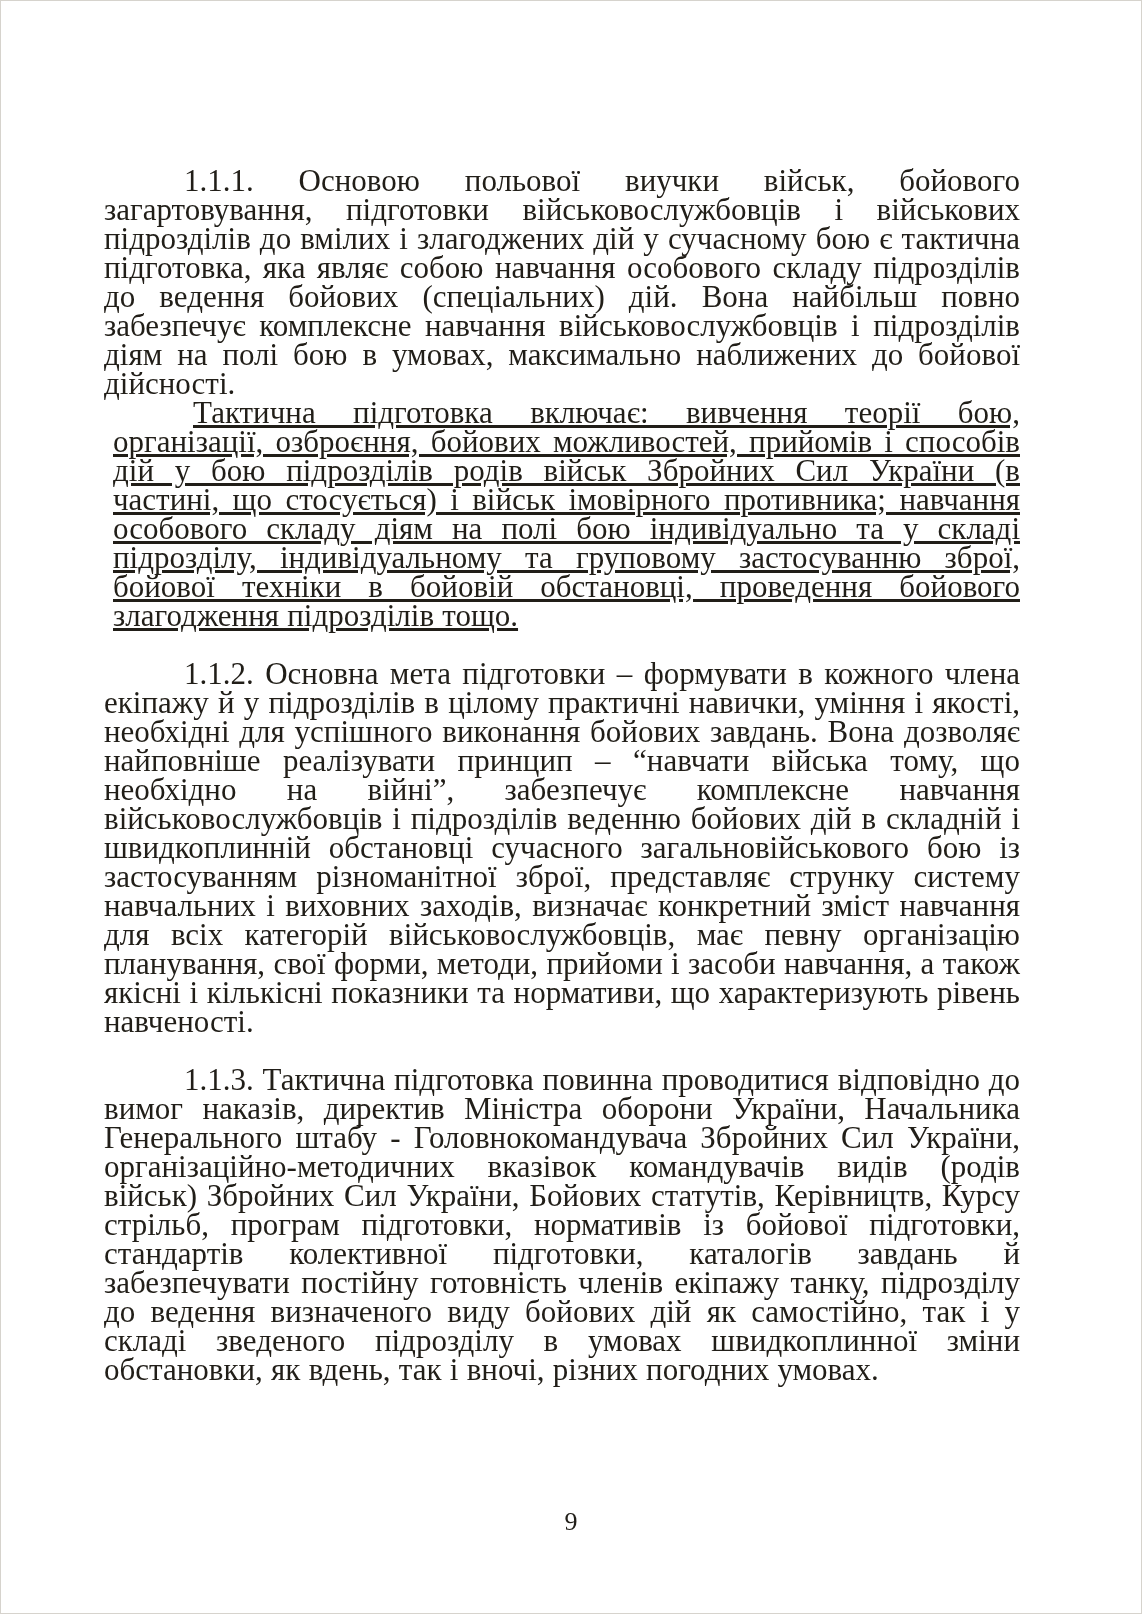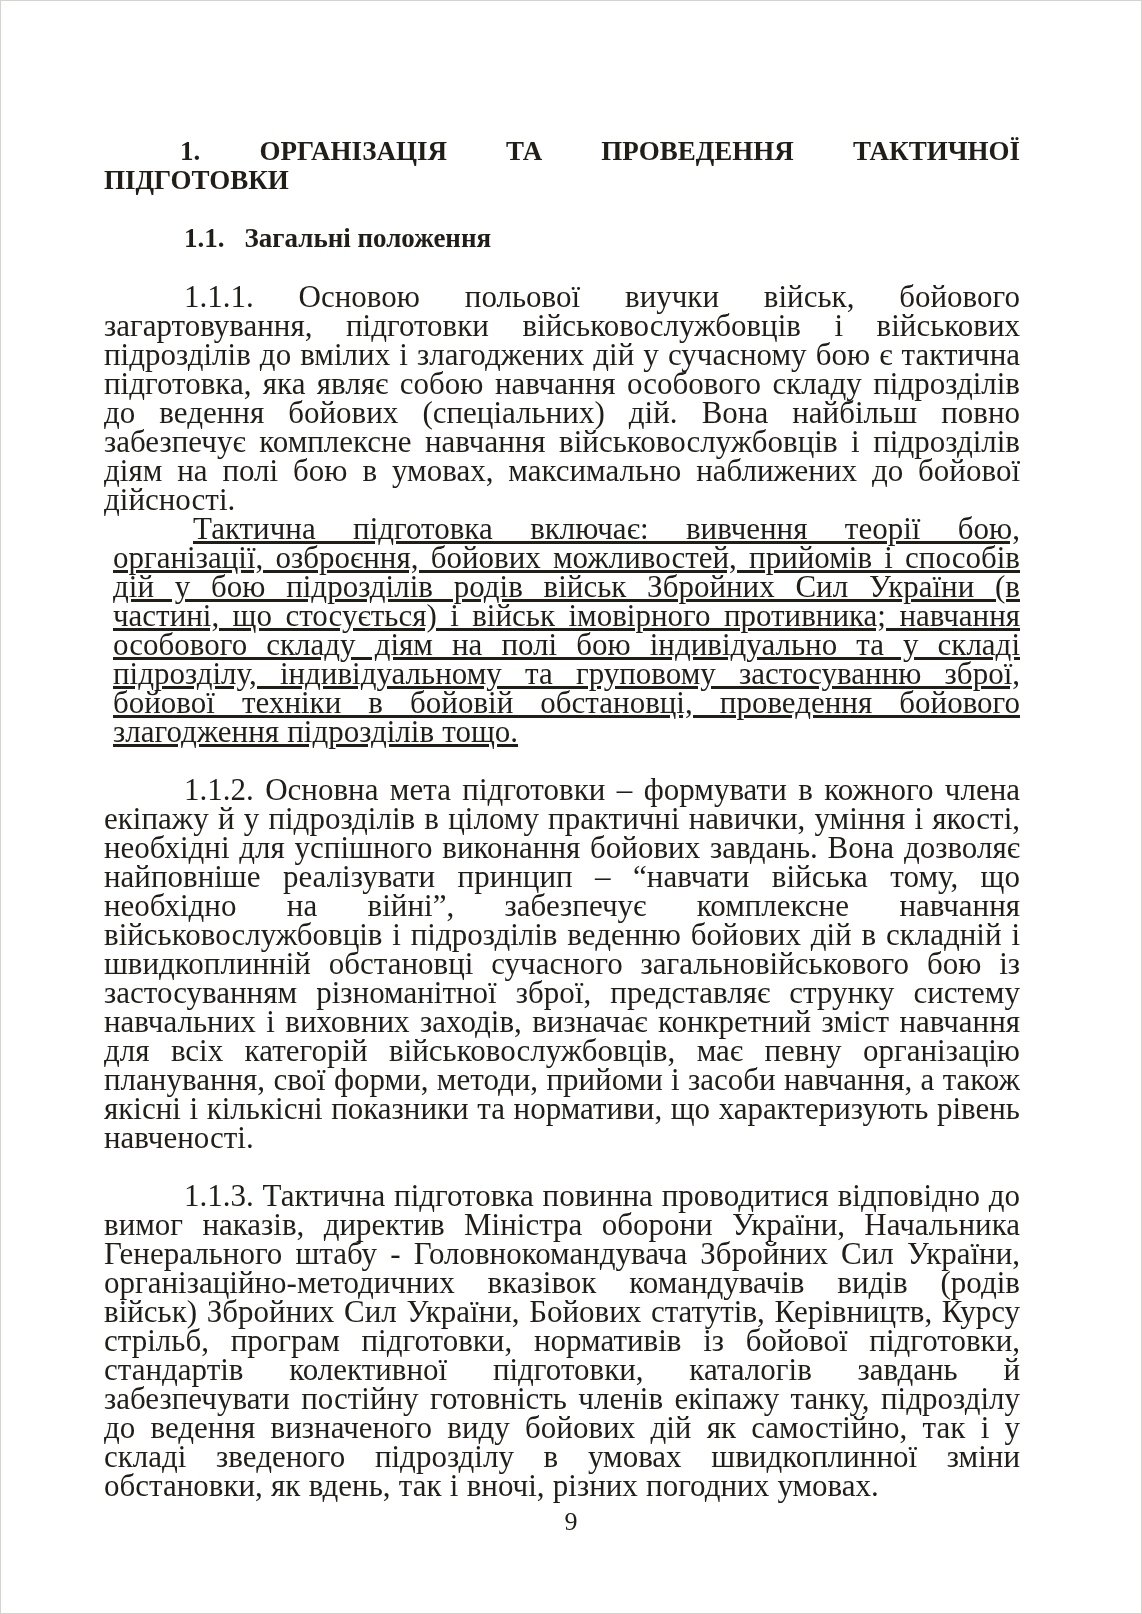--- a/index.html
+++ b/index.html
@@ -75,28 +75,21 @@
     font-size: 26px;
     line-height: 29px;
   }
 </style>
 </head>
 <body>
 
 <div class="page">
   <div class="content">
 
-    <h1 class="chapter-heading">
-      <div class="chapter-line1">1. ОРГАНІЗАЦІЯ ТА ПРОВЕДЕННЯ ТАКТИЧНОЇ</div>
-      <div class="chapter-line2">ПІДГОТОВКИ</div>
-    </h1>
 
-    <h2 class="section-heading">
-      <span class="section-number">1.1.</span><span class="section-title">Загальні положення</span>
-    </h2>
 
     <p class="para gap-before">1.1.1. Основою польової виучки військ, бойового загартовування, підготовки військовослужбовців і військових підрозділів до вмілих і злагоджених дій у сучасному бою є тактична підготовка, яка являє собою навчання особового складу підрозділів до ведення бойових (спеціальних) дій. Вона найбільш повно забезпечує комплексне навчання військовослужбовців і підрозділів діям на полі бою в умовах, максимально наближених до бойової дійсності.</p>
 
     <p class="para shifted">Тактична підготовка включає: вивчення теорії бою, організації, озброєння, бойових можливостей, прийомів і способів дій у бою підрозділів родів військ Збройних Сил України (в частині, що стосується) і військ імовірного противника; навчання особового складу діям на полі бою індивідуально та у складі підрозділу, індивідуальному та груповому застосуванню зброї, бойової техніки в бойовій обстановці, проведення бойового злагодження підрозділів тощо.</p>
 
     <p class="para gap-before">1.1.2. Основна мета підготовки – формувати в кожного члена екіпажу й у підрозділів в цілому практичні навички, уміння і якості, необхідні для успішного виконання бойових завдань. Вона дозволяє найповніше реалізувати принцип – “навчати війська тому, що необхідно на війні”, забезпечує комплексне навчання військовослужбовців і підрозділів веденню бойових дій в складній і швидкоплинній обстановці сучасного загальновійськового бою із застосуванням різноманітної зброї, представляє струнку систему навчальних і виховних заходів, визначає конкретний зміст навчання для всіх категорій військовослужбовців, має певну організацію планування, свої форми, методи, прийоми і засоби навчання, а також якісні і кількісні показники та нормативи, що характеризують рівень навченості.</p>
 
     <p class="para gap-before">1.1.3. Тактична підготовка повинна проводитися відповідно до вимог наказів, директив Міністра оборони України, Начальника Генерального штабу - Головнокомандувача Збройних Сил України, організаційно-методичних вказівок командувачів видів (родів військ) Збройних Сил України, Бойових статутів, Керівництв, Курсу стрільб, програм підготовки, нормативів із бойової підготовки, стандартів колективної підготовки, каталогів завдань й забезпечувати постійну готовність членів екіпажу танку, підрозділу до ведення визначеного виду бойових дій як самостійно, так і у складі зведеного підрозділу в умовах швидкоплинної зміни обстановки, як вдень, так і вночі, різних погодних умовах.</p>
 
 

